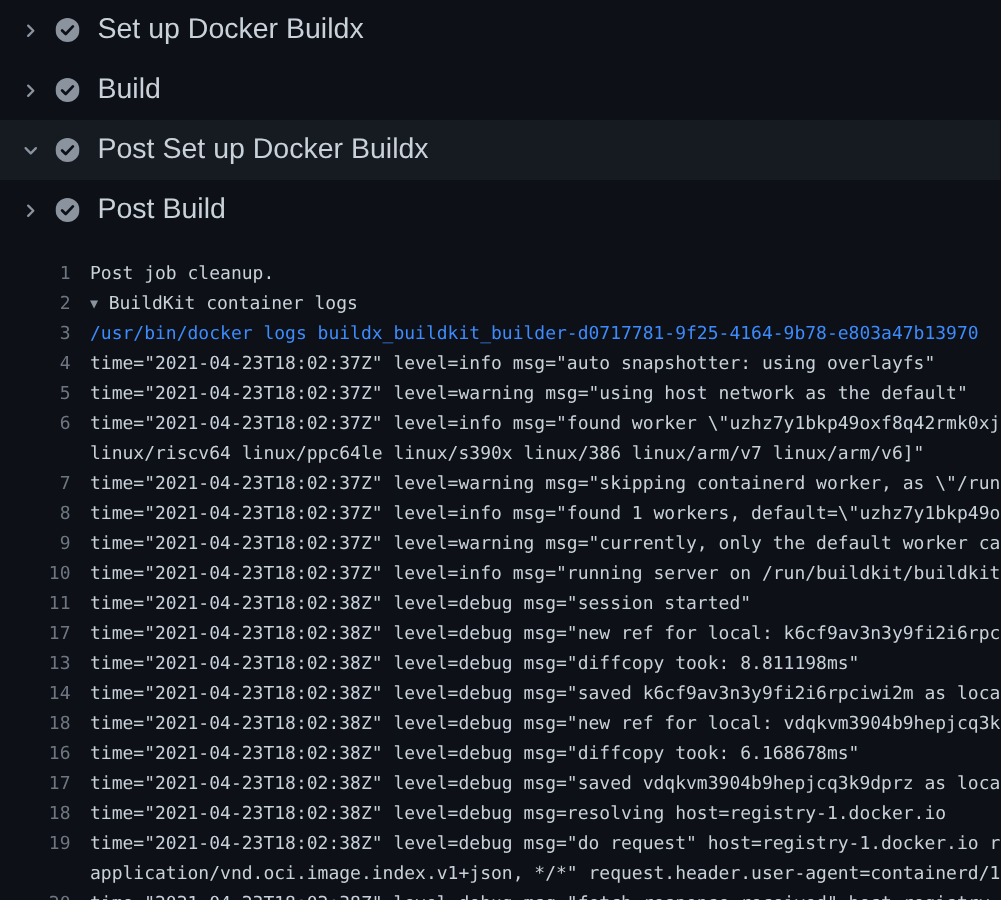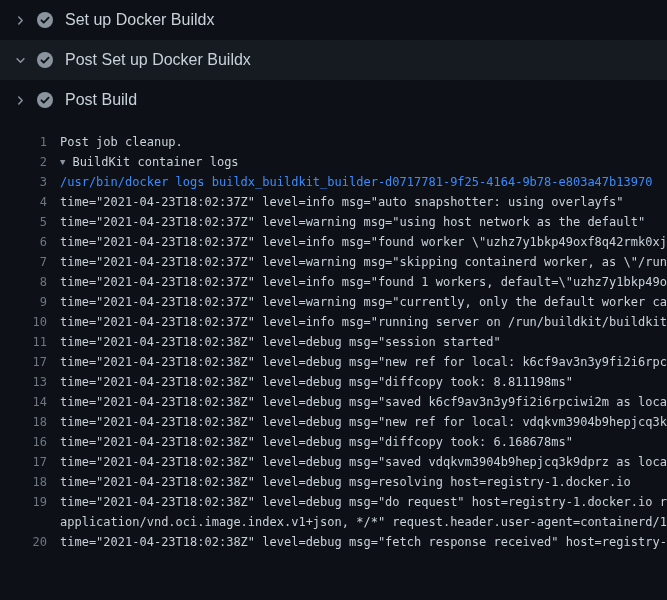--- a/index.html
+++ b/index.html
@@ -14,21 +14,21 @@
 
   
   .steps { padding-top: 0; }
   .step {
     height: 40px;
     display: flex;
     align-items: center;
     padding: 0 16px 0 12px;
     cursor: pointer;
     color: var(--step-text, #c9d1d9);
-    font-size: 16px;
+    font-size: 19px;
     font-weight: 400;
   }
   .step.expanded { background: var(--step-active-bg, #161b22); }
   .chev {
     width: 16px;
     height: 16px;
     display: flex;
     align-items: center;
     justify-content: center;
     color: var(--icon-gray, #8b949e);
@@ -81,20 +81,34 @@
       </svg>
     </span>
     <span class="check">
       <svg width="16" height="16" viewBox="0 0 16 16" aria-hidden="true">
         <circle cx="8" cy="8" r="8"></circle>
         <path class="tick" d="M4.4 8.3l2.4 2.4 4.8-5.1" fill="none" stroke-width="1.8" stroke-linecap="round" stroke-linejoin="round"></path>
       </svg>
     </span>
     <span class="step-label">Set up Docker Buildx</span>
   </div>
+      <div class="step">
+    <span class="chev">
+      <svg width="11" height="11" viewBox="0 0 16 16" aria-hidden="true">
+        <path d="M5.5 3l5 5-5 5" fill="none" stroke="currentColor" stroke-width="2.2" stroke-linecap="round" stroke-linejoin="round"></path>
+      </svg>
+    </span>
+    <span class="check">
+      <svg width="16" height="16" viewBox="0 0 16 16" aria-hidden="true">
+        <circle cx="8" cy="8" r="8"></circle>
+        <path class="tick" d="M4.4 8.3l2.4 2.4 4.8-5.1" fill="none" stroke-width="1.8" stroke-linecap="round" stroke-linejoin="round"></path>
+      </svg>
+    </span>
+    <span class="step-label">Build</span>
+  </div>
       <div class="step expanded">
     <span class="chev">
       <svg width="11" height="11" viewBox="0 0 16 16" aria-hidden="true">
         <path d="M5.5 3l5 5-5 5" fill="none" stroke="currentColor" stroke-width="2.2" stroke-linecap="round" stroke-linejoin="round"></path>
       </svg>
     </span>
     <span class="check">
       <svg width="16" height="16" viewBox="0 0 16 16" aria-hidden="true">
         <circle cx="8" cy="8" r="8"></circle>
         <path class="tick" d="M4.4 8.3l2.4 2.4 4.8-5.1" fill="none" stroke-width="1.8" stroke-linecap="round" stroke-linejoin="round"></path>
@@ -136,20 +150,24 @@
   </div>
       <div class="line normal">
     <span class="lnum">5</span>
     <span class="ltext">time="2021-04-23T18:02:37Z" level=warning msg="using host network as the default"</span>
   </div>
       <div class="line normal">
     <span class="lnum">6</span>
     <span class="ltext">time="2021-04-23T18:02:37Z" level=info msg="found worker \"uzhz7y1bkp49oxf8q42rmk0xjd\", platforms=[linux/amd64 linux/amd64/v2 linux/arm64</span>
   </div>
       <div class="line normal">
+    <span class="lnum"></span>
+    <span class="ltext">linux/riscv64 linux/ppc64le linux/s390x linux/386 linux/arm/v7 linux/arm/v6]"</span>
+  </div>
+      <div class="line normal">
     <span class="lnum">7</span>
     <span class="ltext">time="2021-04-23T18:02:37Z" level=warning msg="skipping containerd worker, as \"/run/containerd/containerd.sock\" does not exist"</span>
   </div>
       <div class="line normal">
     <span class="lnum">8</span>
     <span class="ltext">time="2021-04-23T18:02:37Z" level=info msg="found 1 workers, default=\"uzhz7y1bkp49oxf8q42rmk0xjd\""</span>
   </div>
       <div class="line normal">
     <span class="lnum">9</span>
     <span class="ltext">time="2021-04-23T18:02:37Z" level=warning msg="currently, only the default worker can be used."</span>

